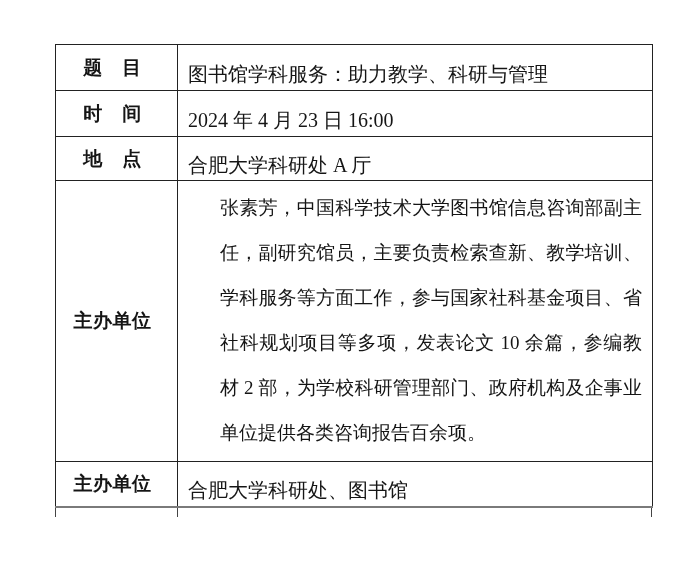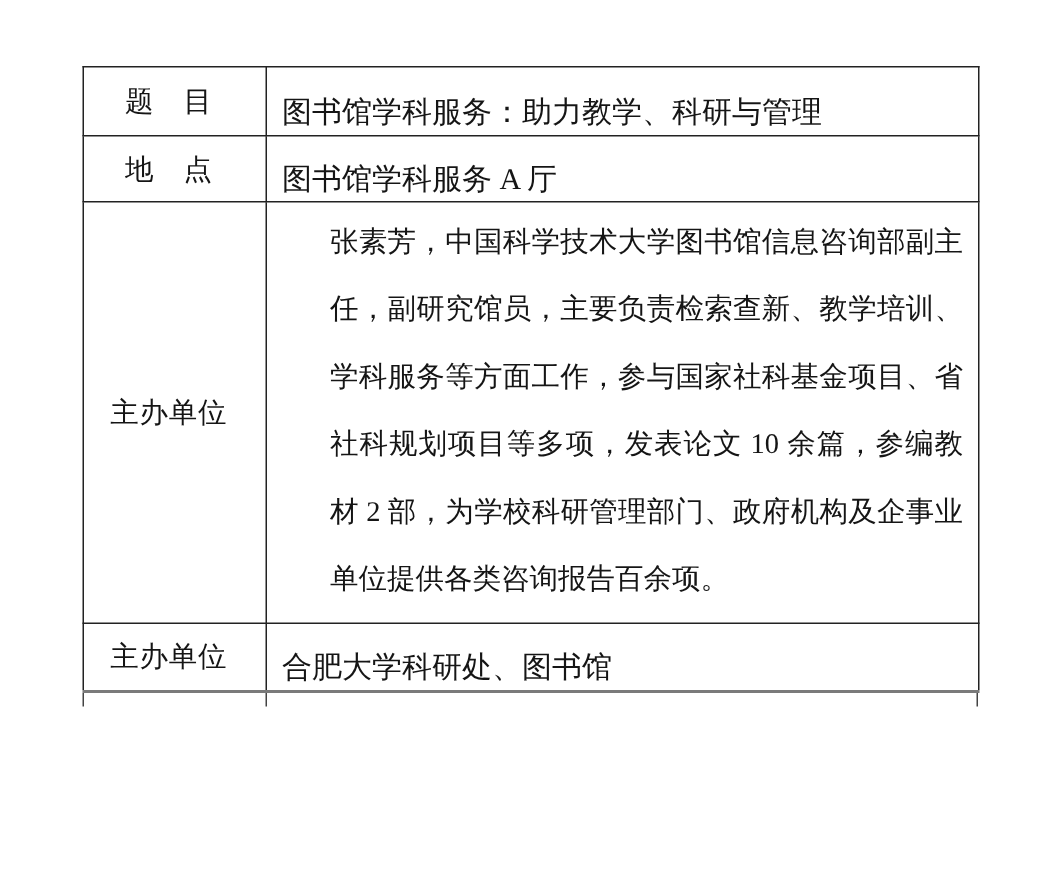--- a/index.html
+++ b/index.html
@@ -35,21 +35,21 @@
   }
   table.info col.c1 { width: 122px; }
   table.info col.c2 { width: 475px; }
   table.info td {
     border: 1px solid #222222;
     vertical-align: middle;
     overflow: hidden;
   }
   td.lbl {
     text-align: center;
-    font-weight: normal;
+    font-weight: bold;
     font-size: 19px;
     padding: 0 12px 0 4px;
     letter-spacing: 0.5px;
   }
   td.val {
     font-size: 20px;
     padding: 13px 10px 0 10px;
     text-align: left;
   }
   tr.r-sm { height: 45px; }
@@ -94,23 +94,27 @@
     <table class="info">
       <colgroup>
           <col class="c1">
           <col class="c2">
         </colgroup>
       <tbody>
         <tr class="r1">
           <td class="lbl">题　目</td>
           <td class="val">图书馆学科服务：助力教学、科研与管理</td>
         </tr>
+        <tr class="r3">
+          <td class="lbl">时　间</td>
+          <td class="val">2024 年 4 月 23 日 16:00</td>
+        </tr>
         <tr class="r4">
           <td class="lbl">地　点</td>
-          <td class="val">图书馆学科服务 A 厅</td>
+          <td class="val">合肥大学科研处 A 厅</td>
         </tr>
         <tr class="r-bio">
           <td class="lbl">主办单位</td>
           <td class="val bio-cell">
             <div class="bio-line">张素芳，中国科学技术大学图书馆信息咨询部副主</div>
             <div class="bio-line">任，副研究馆员，主要负责检索查新、教学培训、</div>
             <div class="bio-line">学科服务等方面工作，参与国家社科基金项目、省</div>
             <div class="bio-line">社科规划项目等多项，发表论文 10 余篇，参编教</div>
             <div class="bio-line">材 2 部，为学校科研管理部门、政府机构及企事业</div>
             <div class="bio-line last">单位提供各类咨询报告百余项。</div>

